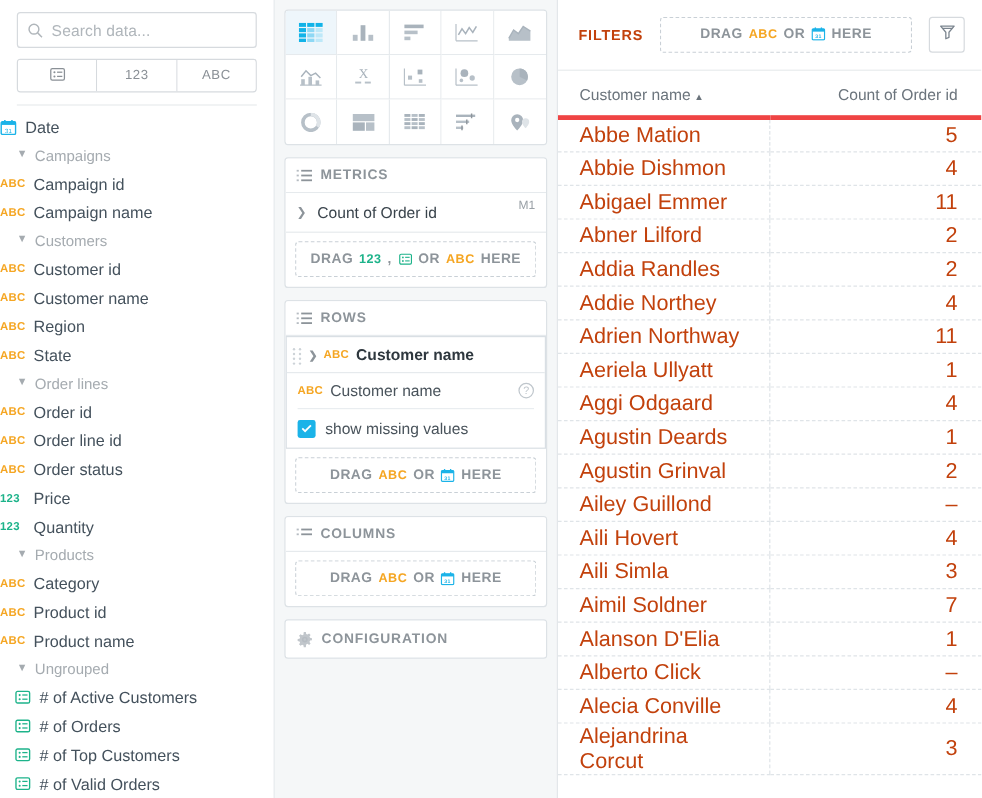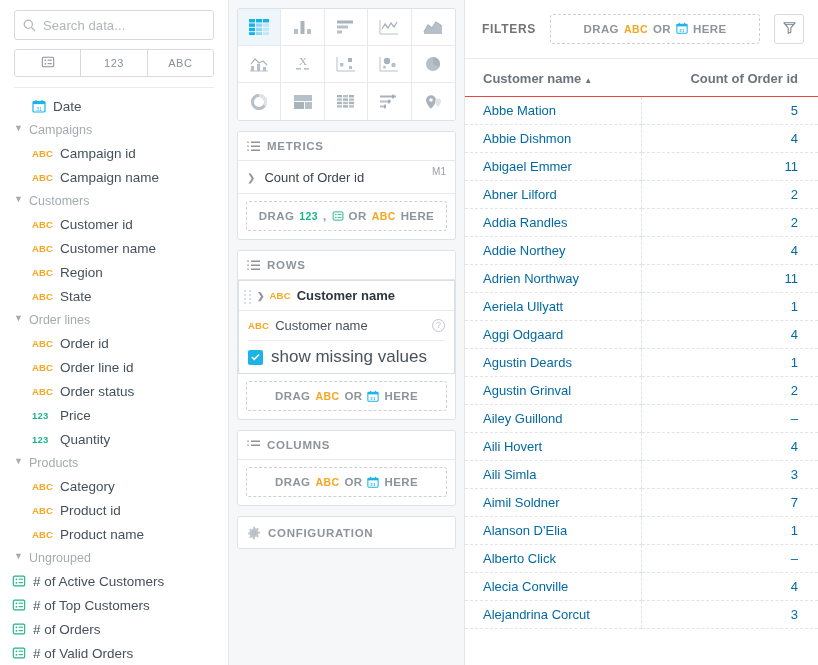--- a/index.html
+++ b/index.html
@@ -53,21 +53,21 @@
     display: flex; align-items: center;
     height: 23px; padding-left: 14px;
     font-size: 12.5px; color: #a5abb0;
   }
   .caret {
     width: 11px; font-size: 9px; color: #a5abb0; margin-right: 4px;
     line-height: 1; transform: translateY(-1px);
   }
   .tree-item {
     display: flex; align-items: center;
-    height: 24px; padding-left: 32px;
+    height: 24px; padding-left: 0;
     font-size: 13.5px; color: #44515c;
   }
   .tree-item.indented { padding-left: 12px; }
   .badge {
     font-size: 9.5px; font-weight: bold; letter-spacing: .2px;
     margin-right: 7px; width: 21px; flex: 0 0 21px;
   }
   .badge.abc { color: #f5a623; }
   .badge.num { color: #1db38a; }
   .ic { margin-right: 7px; display: flex; flex: 0 0 auto; }
@@ -160,21 +160,21 @@
     border-bottom: 1px solid #e9edf0;
   }
   .help-circle {
     margin-left: auto; width: 13px; height: 13px; border-radius: 50%;
     border: 1px solid #bfc6cc; color: #bfc6cc; font-size: 9px;
     display: flex; align-items: center; justify-content: center;
     line-height: 1;
   }
   .rows-check-line {
     display: flex; align-items: center; height: 32px;
-    font-size: 17px; color: #49535b;
+    font-size: 13px; color: #49535b;
   }
   .chk {
     width: 15px; height: 15px; border-radius: 2px; background: #1bb3e8;
     margin-right: 8px; display: flex; align-items: center; justify-content: center;
     flex: 0 0 15px;
   }
   .chk svg { display: block; }
 
   .dropzone {
     margin: 7px 8px 8px 8px;
@@ -197,46 +197,46 @@
     background: #fff;
     position: relative; overflow: hidden;
   }
   .filters-bar {
     display: flex; align-items: center;
     height: 59px; padding: 0 14px 0 17px;
     border-bottom: 1px solid #e8ebed;
     gap: 14px;
   }
   .filters-label {
-    font-size: 12px; font-weight: bold; letter-spacing: .7px; color: #737373;
+    font-size: 12px; font-weight: bold; letter-spacing: .7px; color: #c2410c;
   }
   .filters-drop {
     flex: 1 1 auto; height: 30px;
     border: 1px dashed #c9d0d6; border-radius: 3px;
     display: flex; align-items: center; justify-content: center; gap: 5px;
     font-size: 11.5px; font-weight: bold; letter-spacing: .4px; color: #8d949a;
   }
   .filters-drop .dz-abc { color: #f5a623; font-size: 10.5px; }
   .filter-btn {
     width: 30px; height: 30px; flex: 0 0 30px;
     border: 1px solid #d6dade; border-radius: 3px; background: #fff;
     display: flex; align-items: center; justify-content: center;
   }
 
   .tbl { width: 100%; border-collapse: collapse; table-layout: fixed; }
   .tbl th {
-    font-size: 13px; font-weight: bold; color: #6b747c;
+    font-size: 13px; font-weight: normal; color: #6b747c;
     padding: 12px 14px 10px 18px;
-    border-bottom: 1px solid #ef4444;
+    border-bottom: 4px solid #ef4444;
     text-align: left;
   }
   .tbl th.num { text-align: right; padding-right: 20px; }
   .sort-arrow { font-size: 8px; color: #6b747c; margin-left: 3px; }
   .tbl td {
-    font-size: 13px; color: #0369a1;
+    font-size: 18px; color: #c2410c;
     padding: 0 14px 0 18px;
     height: 28px;
     border-bottom: 1px dashed #dfe4e8;
   }
   .tbl td.num {
     text-align: right; padding-right: 20px;
     border-left: 1px dashed #dfe4e8;
   }
   .tbl tr:first-child td { }
 </style>
@@ -381,33 +381,33 @@
         <div class="tree-item indented">
           <span class="ic">
             <svg width="14" height="14" viewBox="0 0 16 16">
               <rect x="1.5" y="2.5" width="13" height="11" rx="1.5" fill="none" stroke="#1db38a" stroke-width="1.3"></rect>
               <circle cx="5" cy="6" r="1" fill="#1db38a"></circle>
               <circle cx="5" cy="10" r="1" fill="#1db38a"></circle>
               <rect x="7.5" y="5.3" width="5" height="1.2" fill="#1db38a"></rect>
               <rect x="7.5" y="9.3" width="5" height="1.2" fill="#1db38a"></rect>
             </svg>
           </span>
-          <span># of Top Customers</span>
+          <span># of Orders</span>
         </div>
         <div class="tree-item indented">
           <span class="ic">
             <svg width="14" height="14" viewBox="0 0 16 16">
               <rect x="1.5" y="2.5" width="13" height="11" rx="1.5" fill="none" stroke="#1db38a" stroke-width="1.3"></rect>
               <circle cx="5" cy="6" r="1" fill="#1db38a"></circle>
               <circle cx="5" cy="10" r="1" fill="#1db38a"></circle>
               <rect x="7.5" y="5.3" width="5" height="1.2" fill="#1db38a"></rect>
               <rect x="7.5" y="9.3" width="5" height="1.2" fill="#1db38a"></rect>
             </svg>
           </span>
-          <span># of Orders</span>
+          <span># of Top Customers</span>
         </div>
         <div class="tree-item indented">
           <span class="ic">
             <svg width="14" height="14" viewBox="0 0 16 16">
               <rect x="1.5" y="2.5" width="13" height="11" rx="1.5" fill="none" stroke="#1db38a" stroke-width="1.3"></rect>
               <circle cx="5" cy="6" r="1" fill="#1db38a"></circle>
               <circle cx="5" cy="10" r="1" fill="#1db38a"></circle>
               <rect x="7.5" y="5.3" width="5" height="1.2" fill="#1db38a"></rect>
               <rect x="7.5" y="9.3" width="5" height="1.2" fill="#1db38a"></rect>
             </svg>

